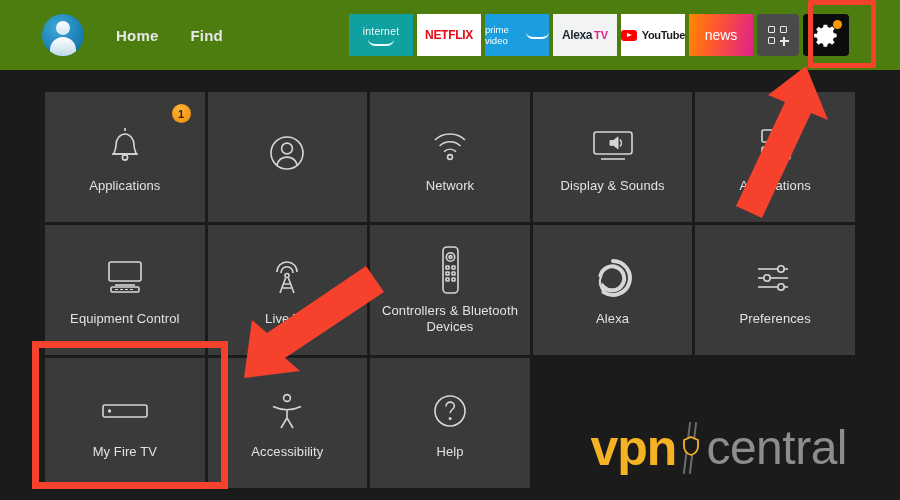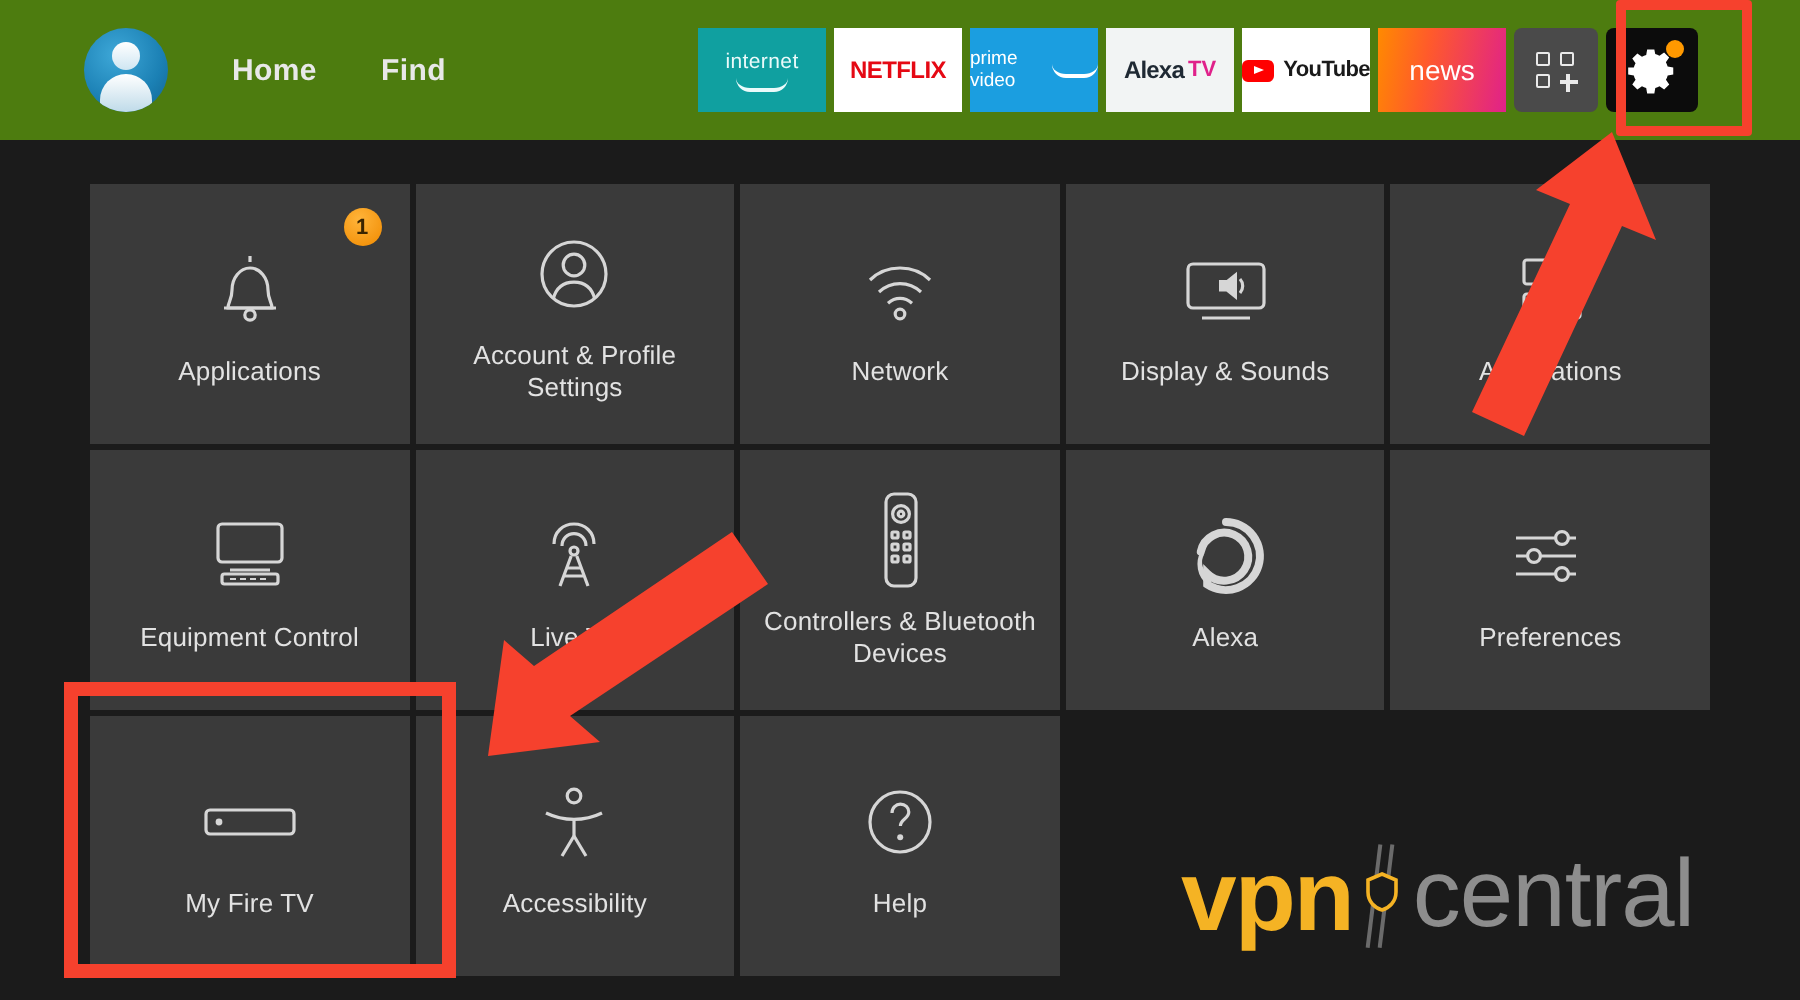--- a/index.html
+++ b/index.html
@@ -254,21 +254,20 @@
     </div>
 
     <div class="tile">
       <div class="ico">
         <svg width="46" height="46" viewBox="0 0 46 46" class="line">
           <circle cx="23" cy="23" r="16"></circle>
           <circle cx="23" cy="18.5" r="5.4"></circle>
           <path d="M12.6 35.5 c1.6-6 5.4-8.4 10.4-8.4 s8.8 2.4 10.4 8.4"></path>
         </svg>
       </div>
-      <div class="lbl">Account &amp; Profile Settings</div>
     </div>
 
     <div class="tile">
       <div class="ico">
         <svg width="46" height="46" viewBox="0 0 46 46" class="line">
           <path d="M8 18 c8-8 22-8 30 0"></path>
           <path d="M12.5 24 c6-5.6 15-5.6 21 0"></path>
           <path d="M17 29.6 c3.6-3.2 8.4-3.2 12 0"></path>
           <circle cx="23" cy="35" r="2.4"></circle>
         </svg>

